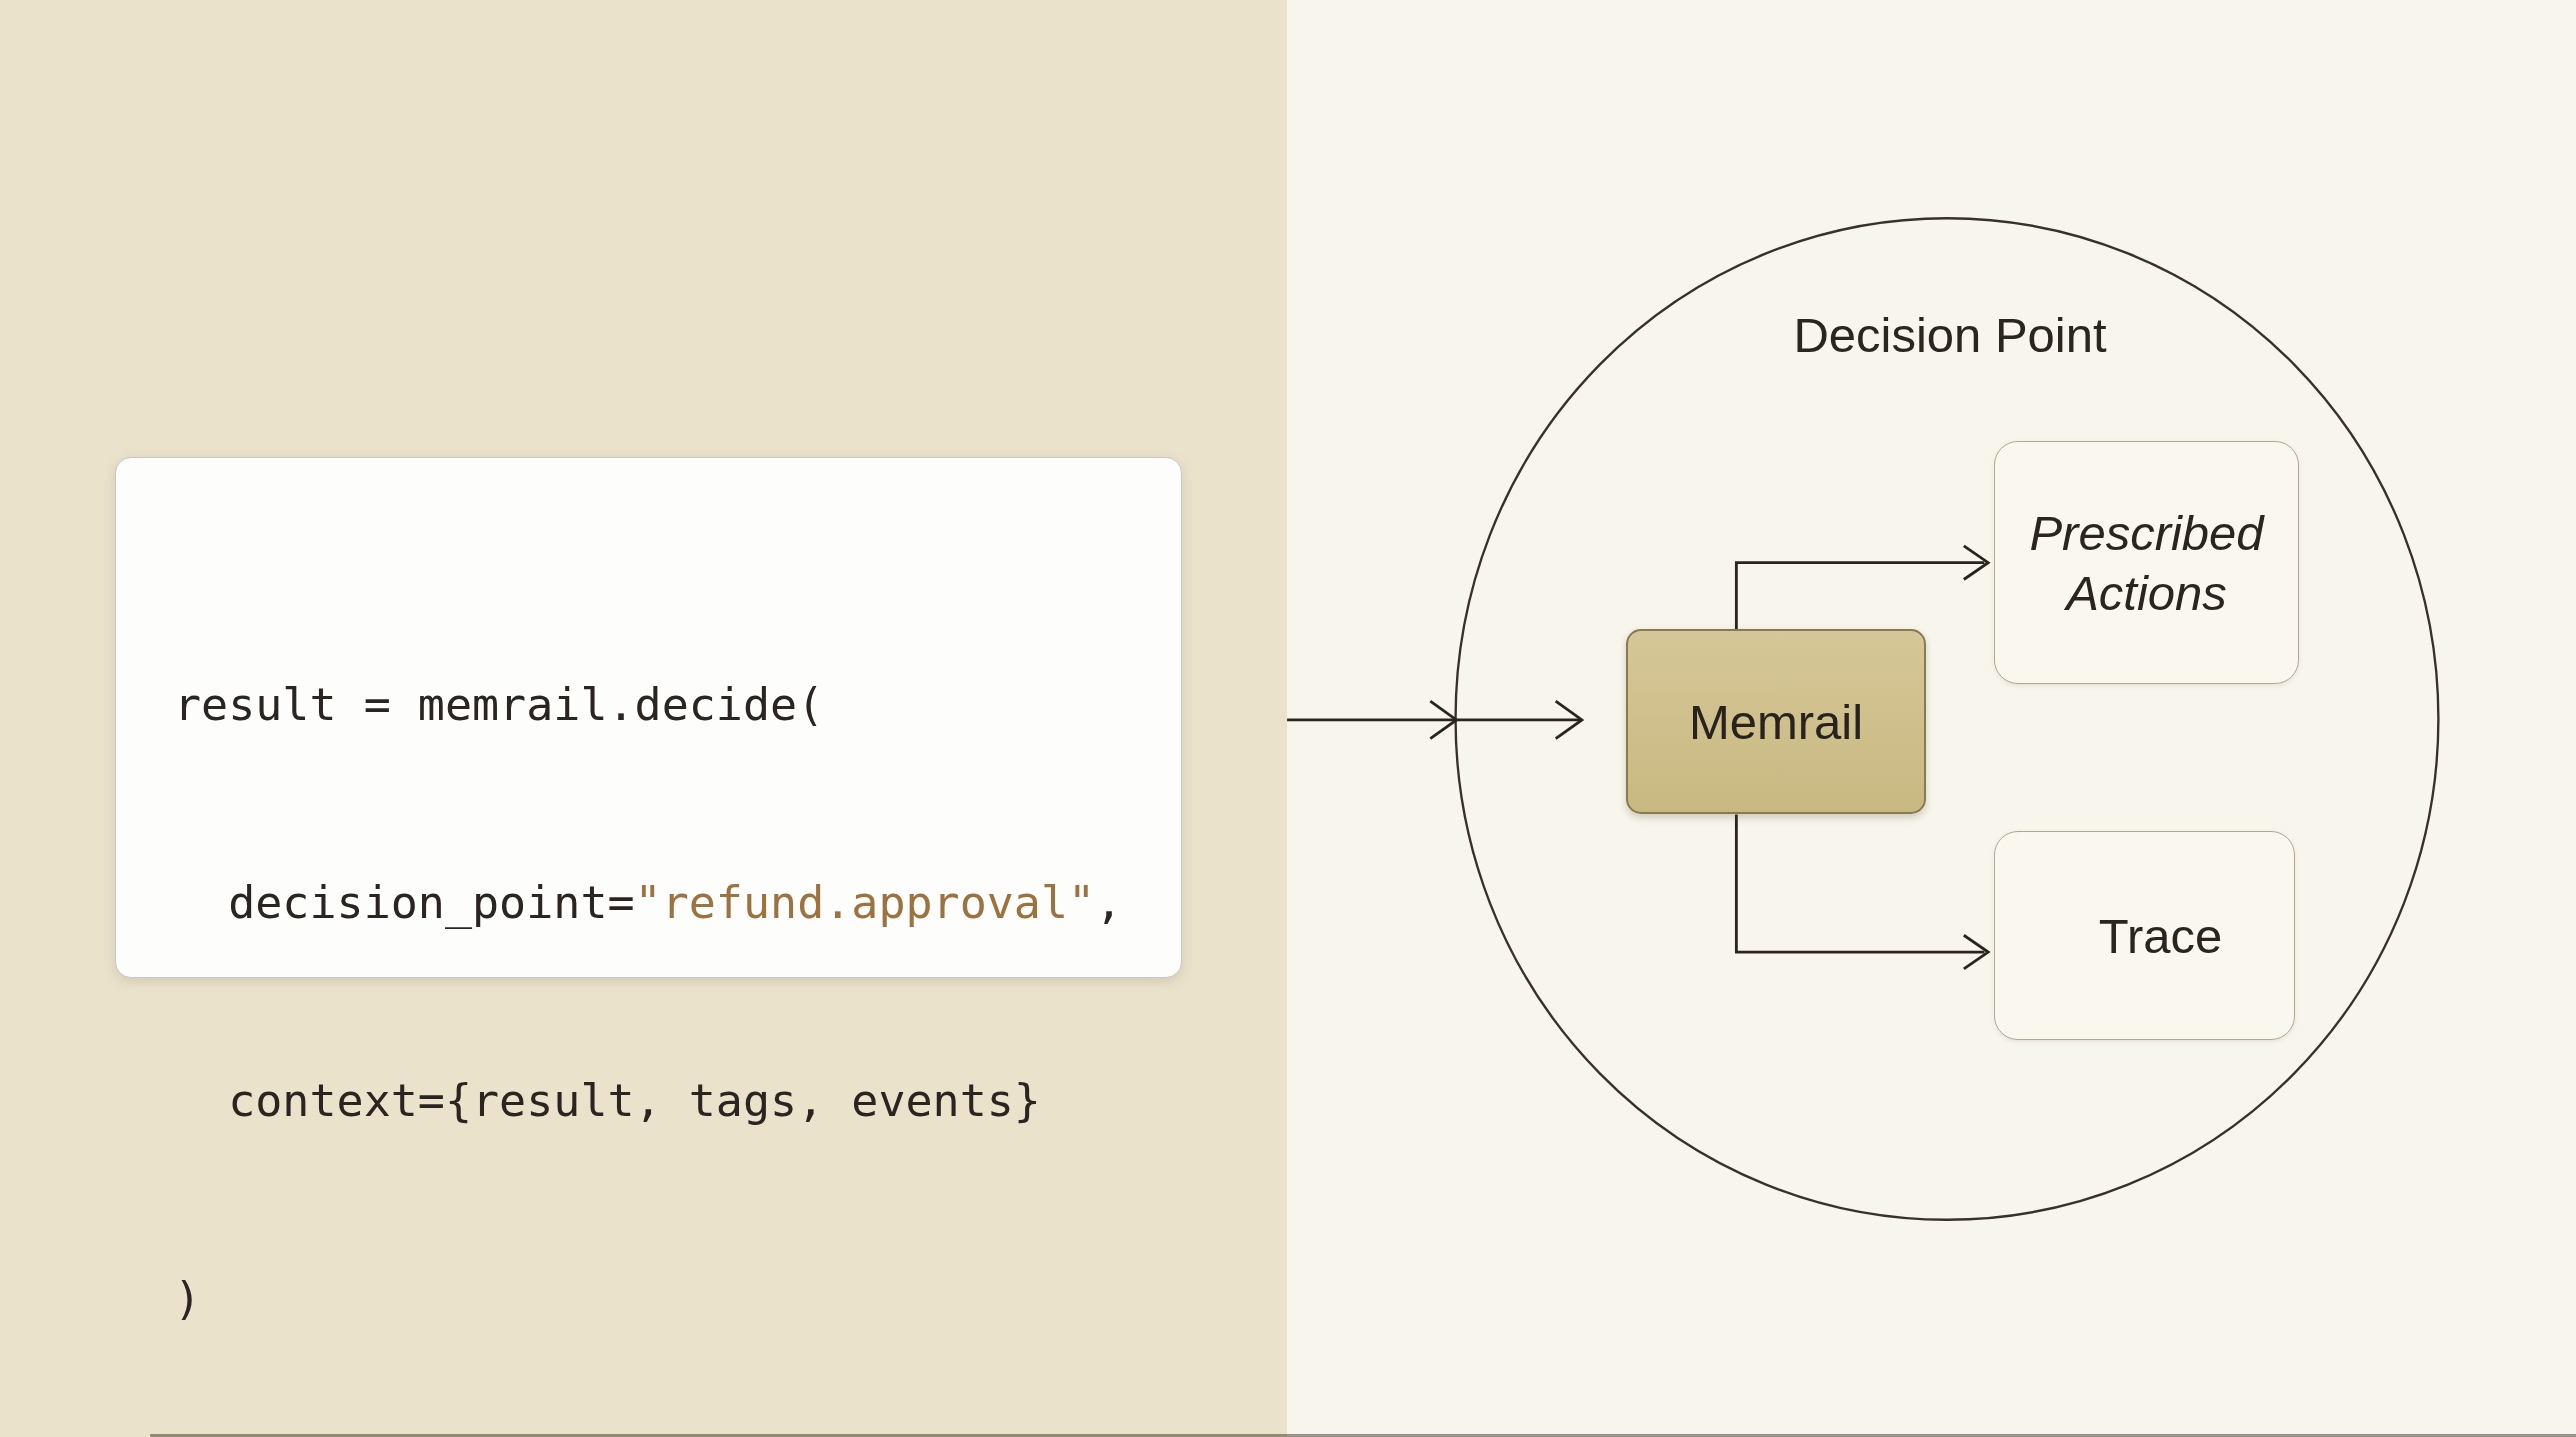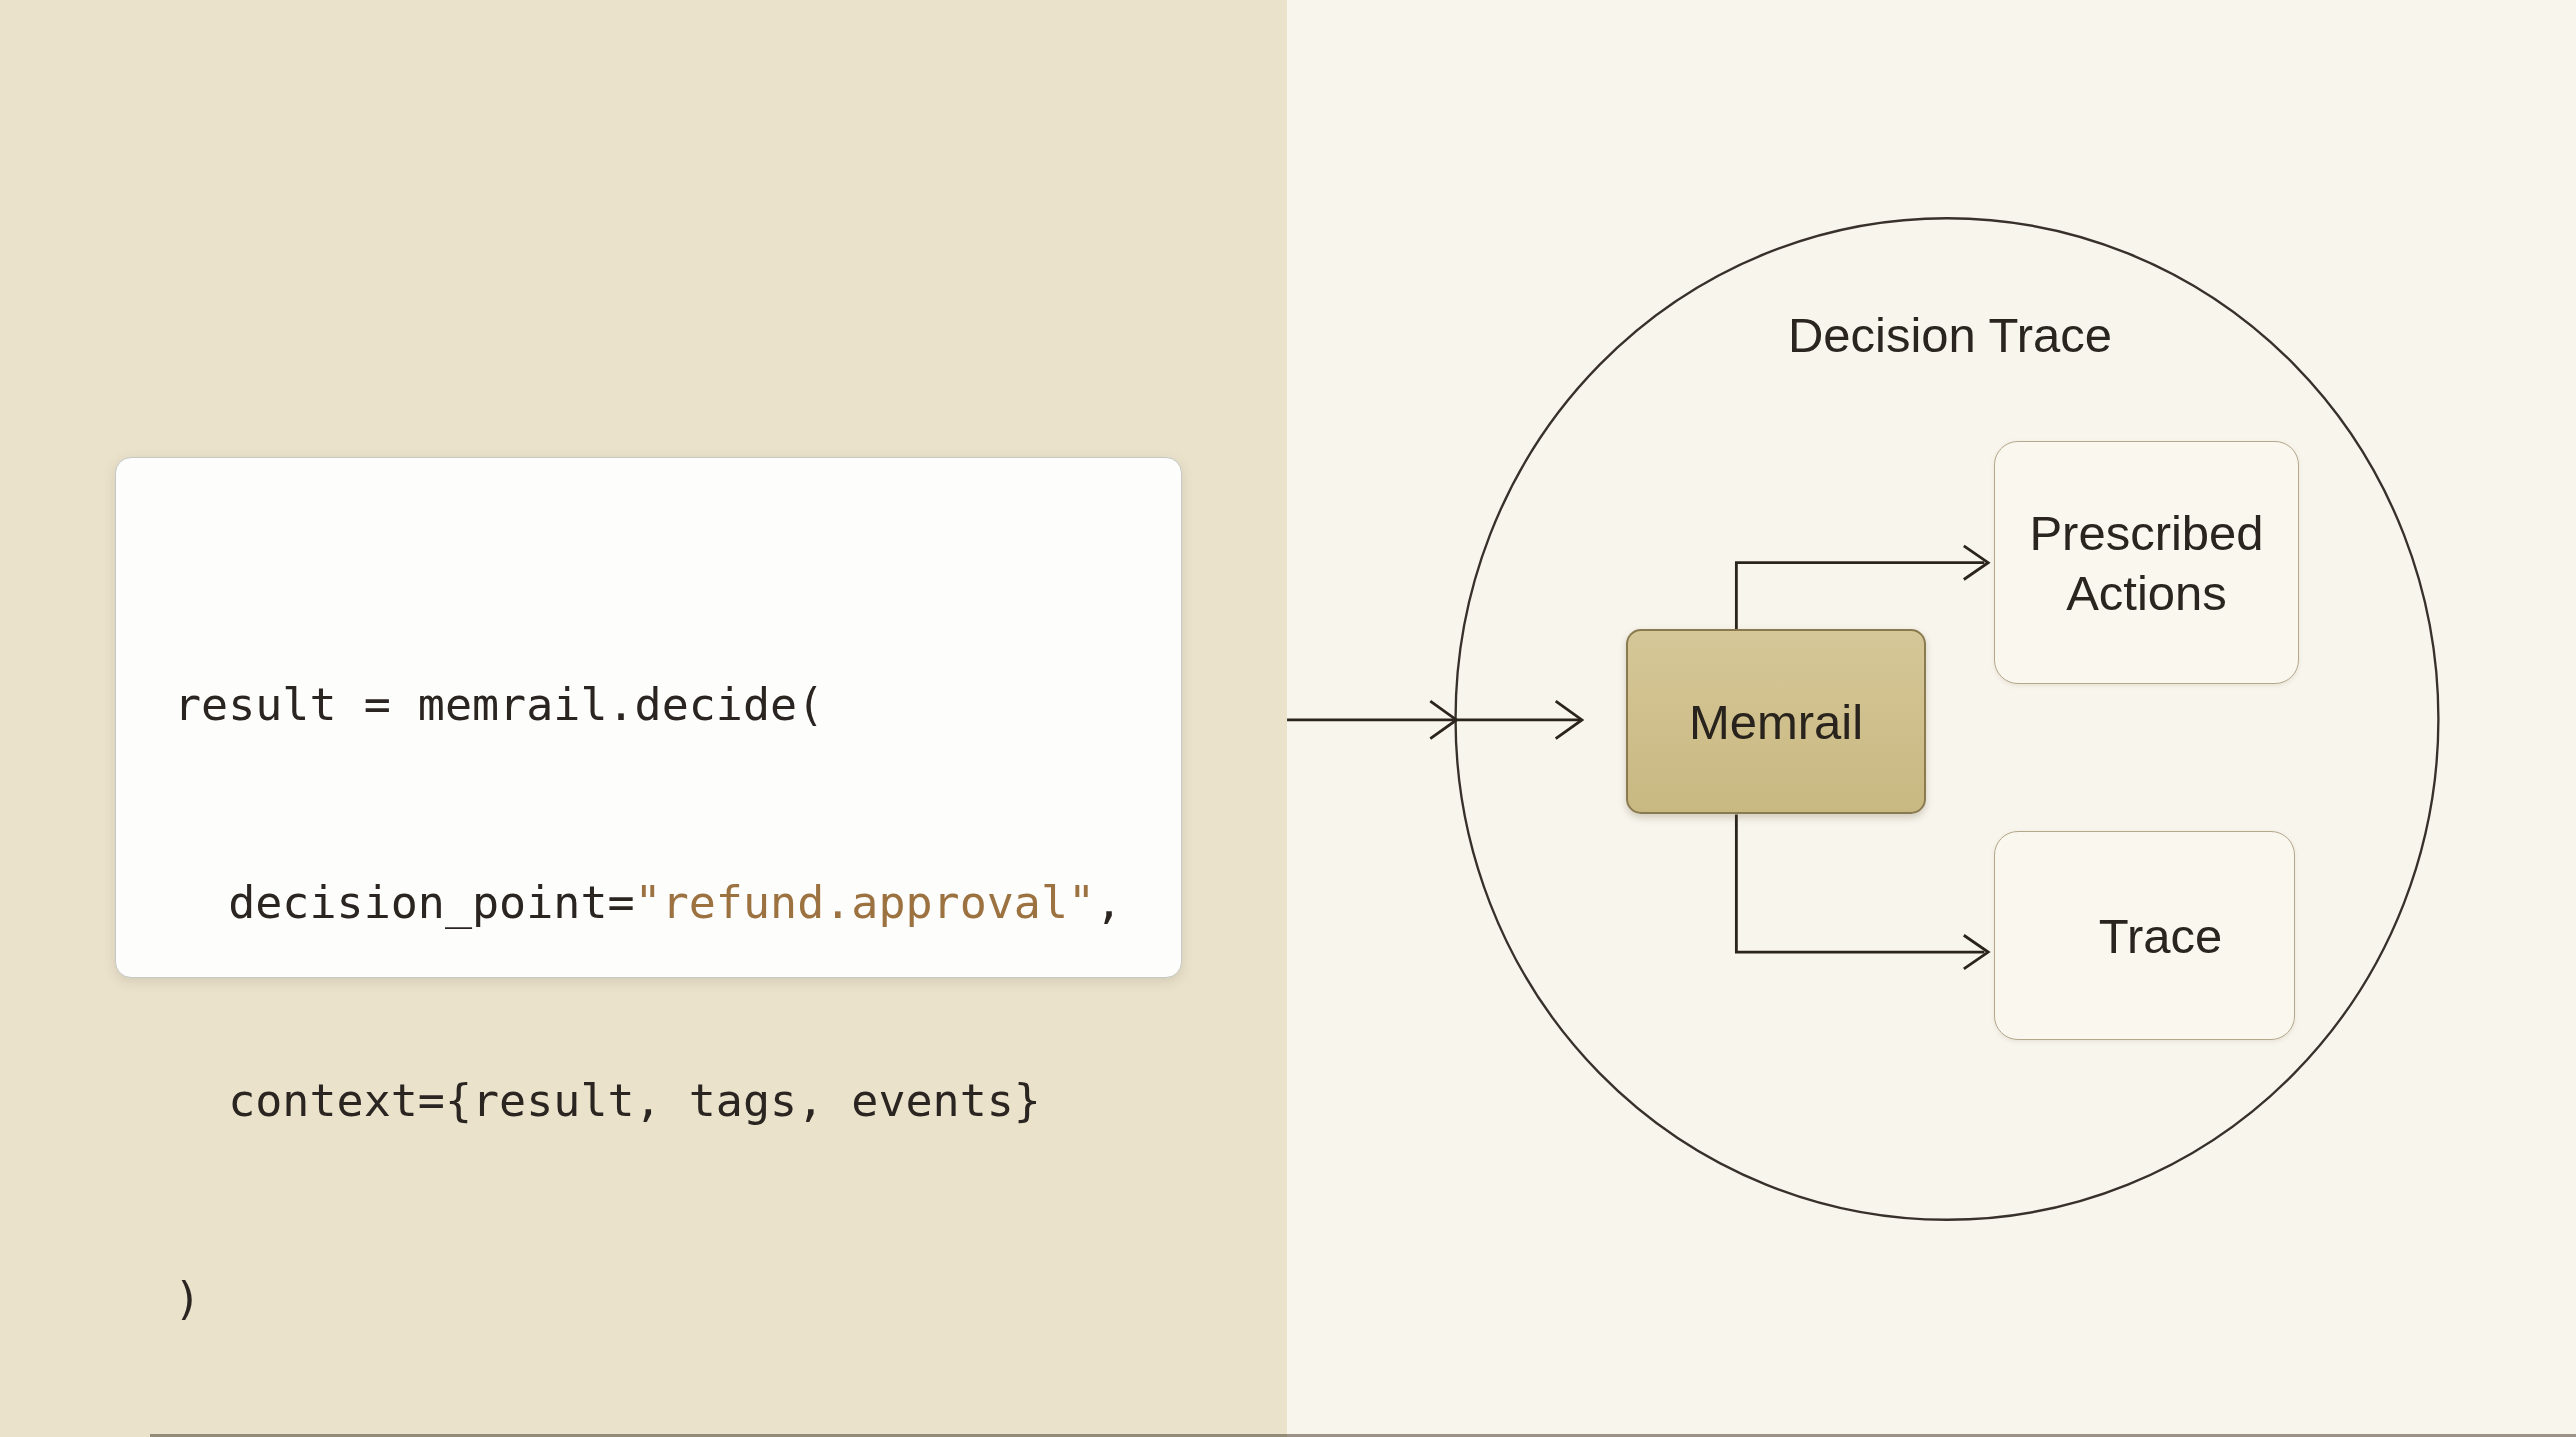--- a/index.html
+++ b/index.html
@@ -57,21 +57,21 @@
     position:absolute;
     background:#faf7ef;
     border:1.9px solid #b4a88c;
     border-radius:24px;
     box-sizing:border-box;
     display:flex;align-items:center;justify-content:center;
     text-align:center;
     font-size:49px;line-height:60px;color:#2b2520;
     box-shadow:0 1.9px 4.7px rgba(120,105,75,0.12);
   }
-  .prescribed-box{left:1994px;top:441px;width:305px;height:243px;padding:0 28px;}
+  .prescribed-box{left:1994px;top:441px;width:305px;height:243px;padding:0 28px;font-style:italic;}
   .trace-box{left:1994px;top:831px;width:301px;height:209px;padding-left:32px;}
 </style>
 </head>
 <body>
 
 <div class="stage">
 
   <div class="panel panel-left"></div>
   <div class="panel panel-right"></div>
 
@@ -95,21 +95,21 @@
     <div class="code-block">
       <div class="code-line"><span>result = memrail.decide(</span></div>
       <div class="code-line"><span>  decision_point=</span><span class="tok-str">"refund.approval"</span><span>,</span></div>
       <div class="code-line"><span>  context={result, tags, events}</span></div>
       <div class="code-line"><span>)</span></div>
       
       
     </div>
   </div>
 
-  <div class="decision-label">Decision Trace</div>
+  <div class="decision-label">Decision Point</div>
 
   <div class="memrail-box">
     <span>Memrail</span>
   </div>
 
   <div class="outcome-box prescribed-box">
     <span>Prescribed Actions</span>
   </div>
 
   <div class="outcome-box trace-box">

